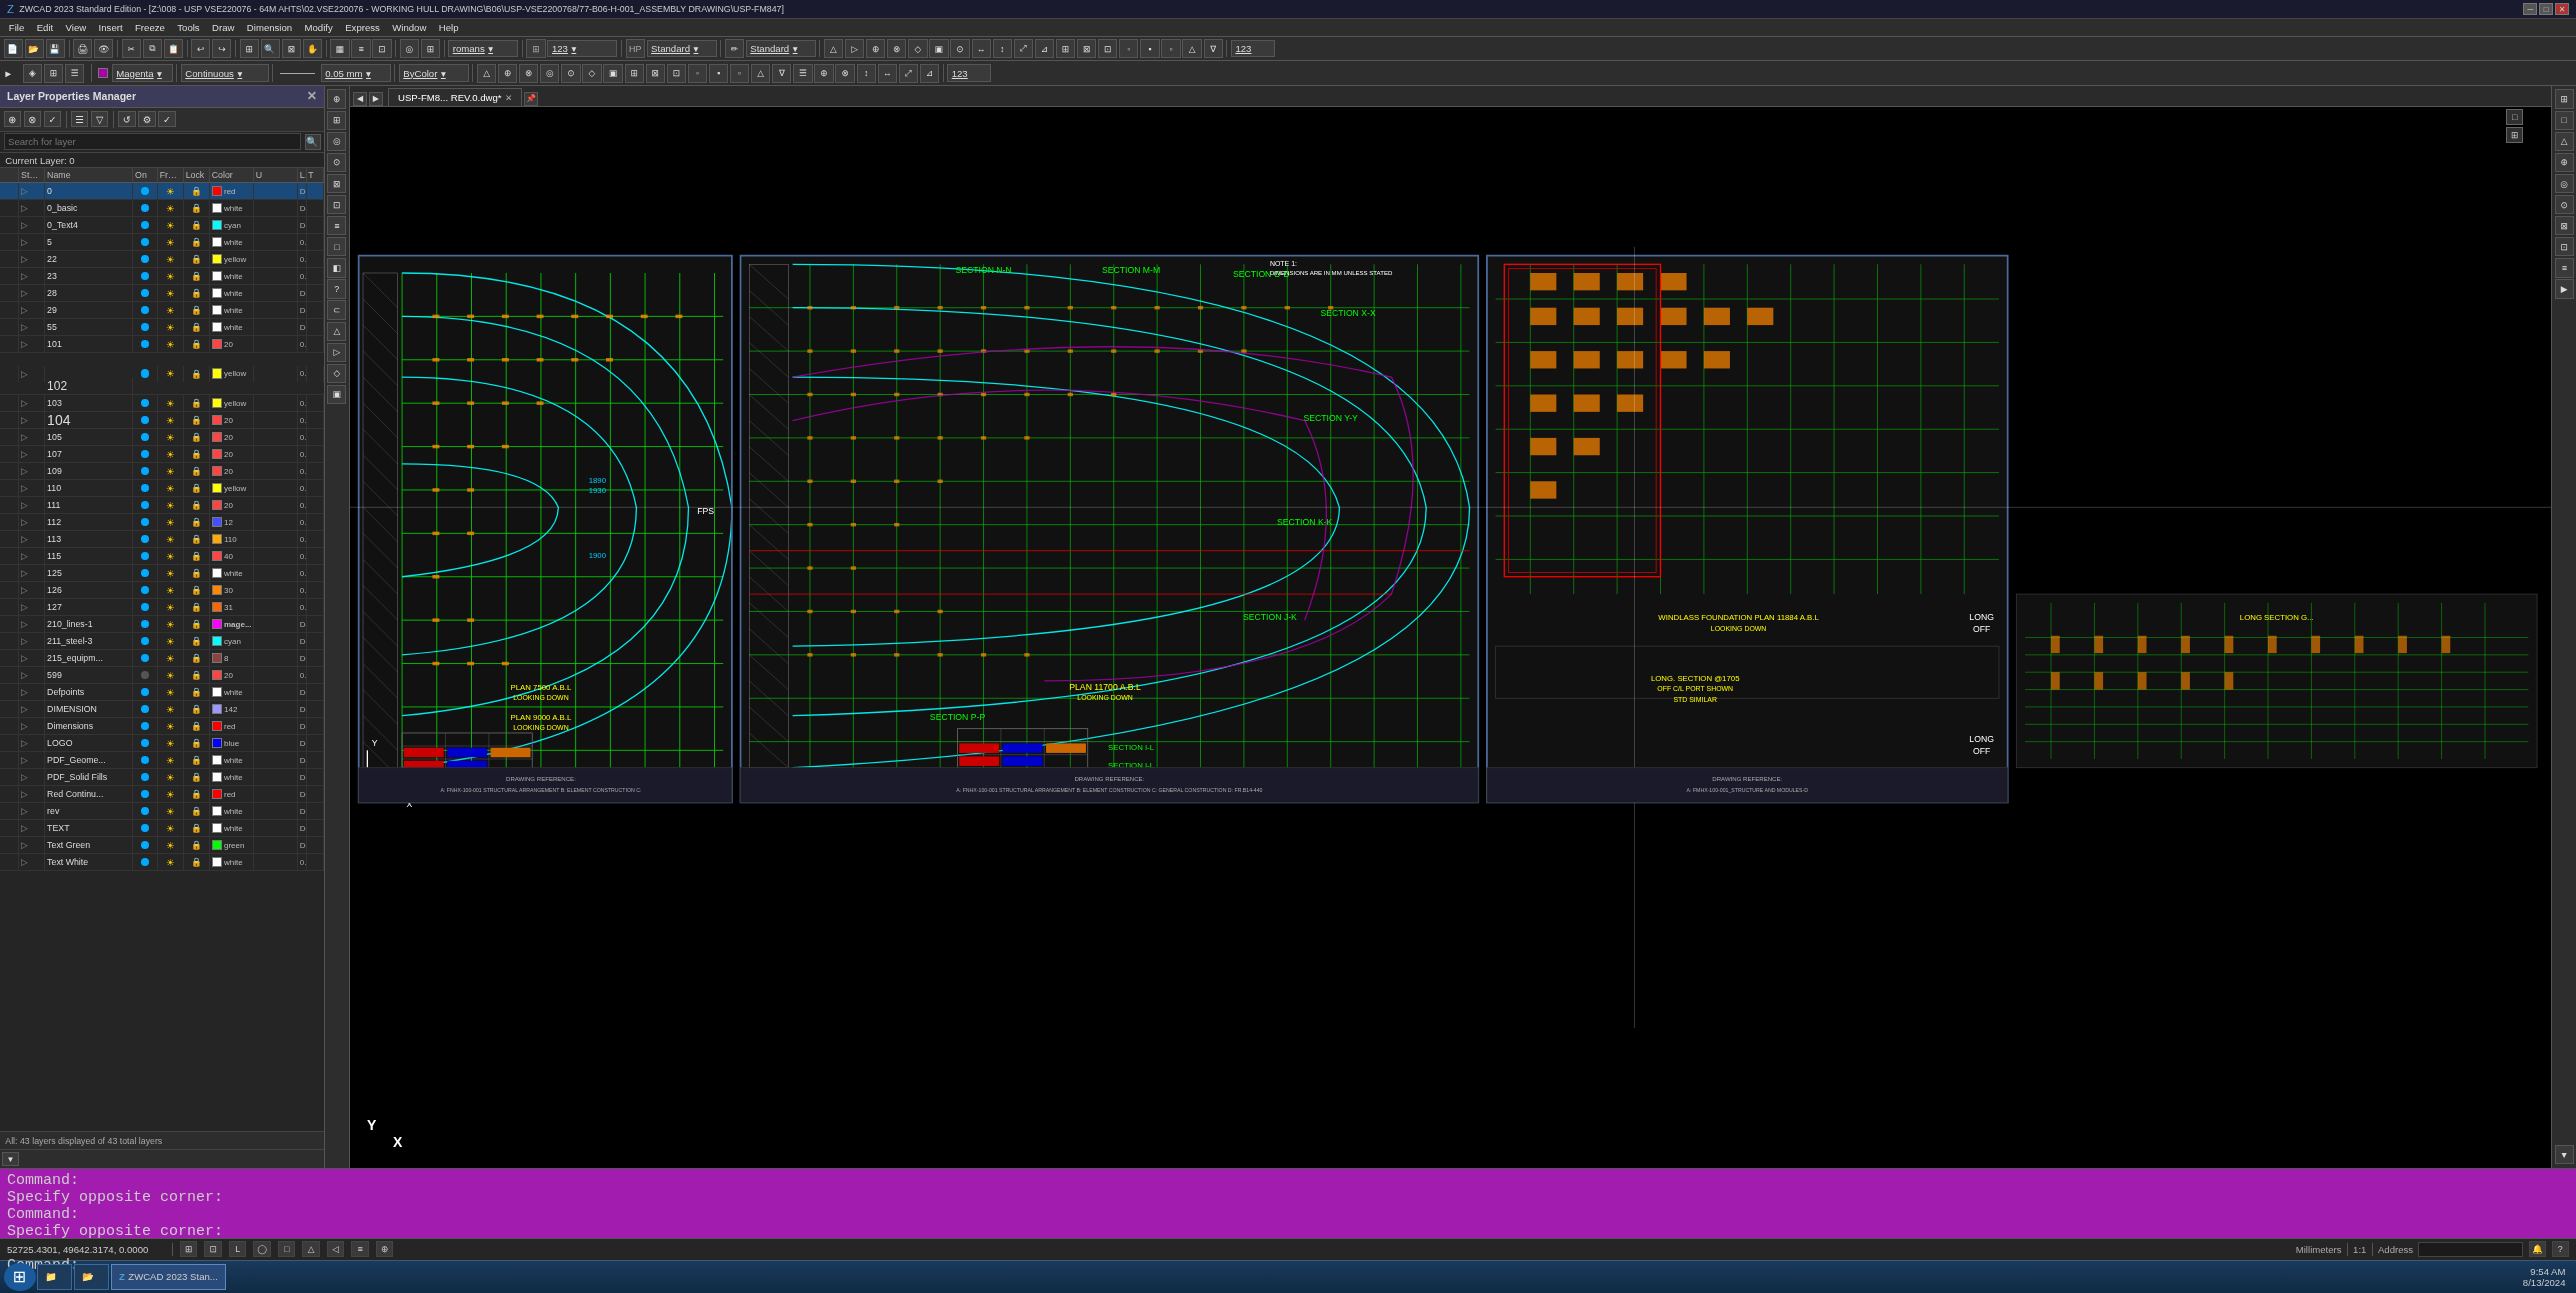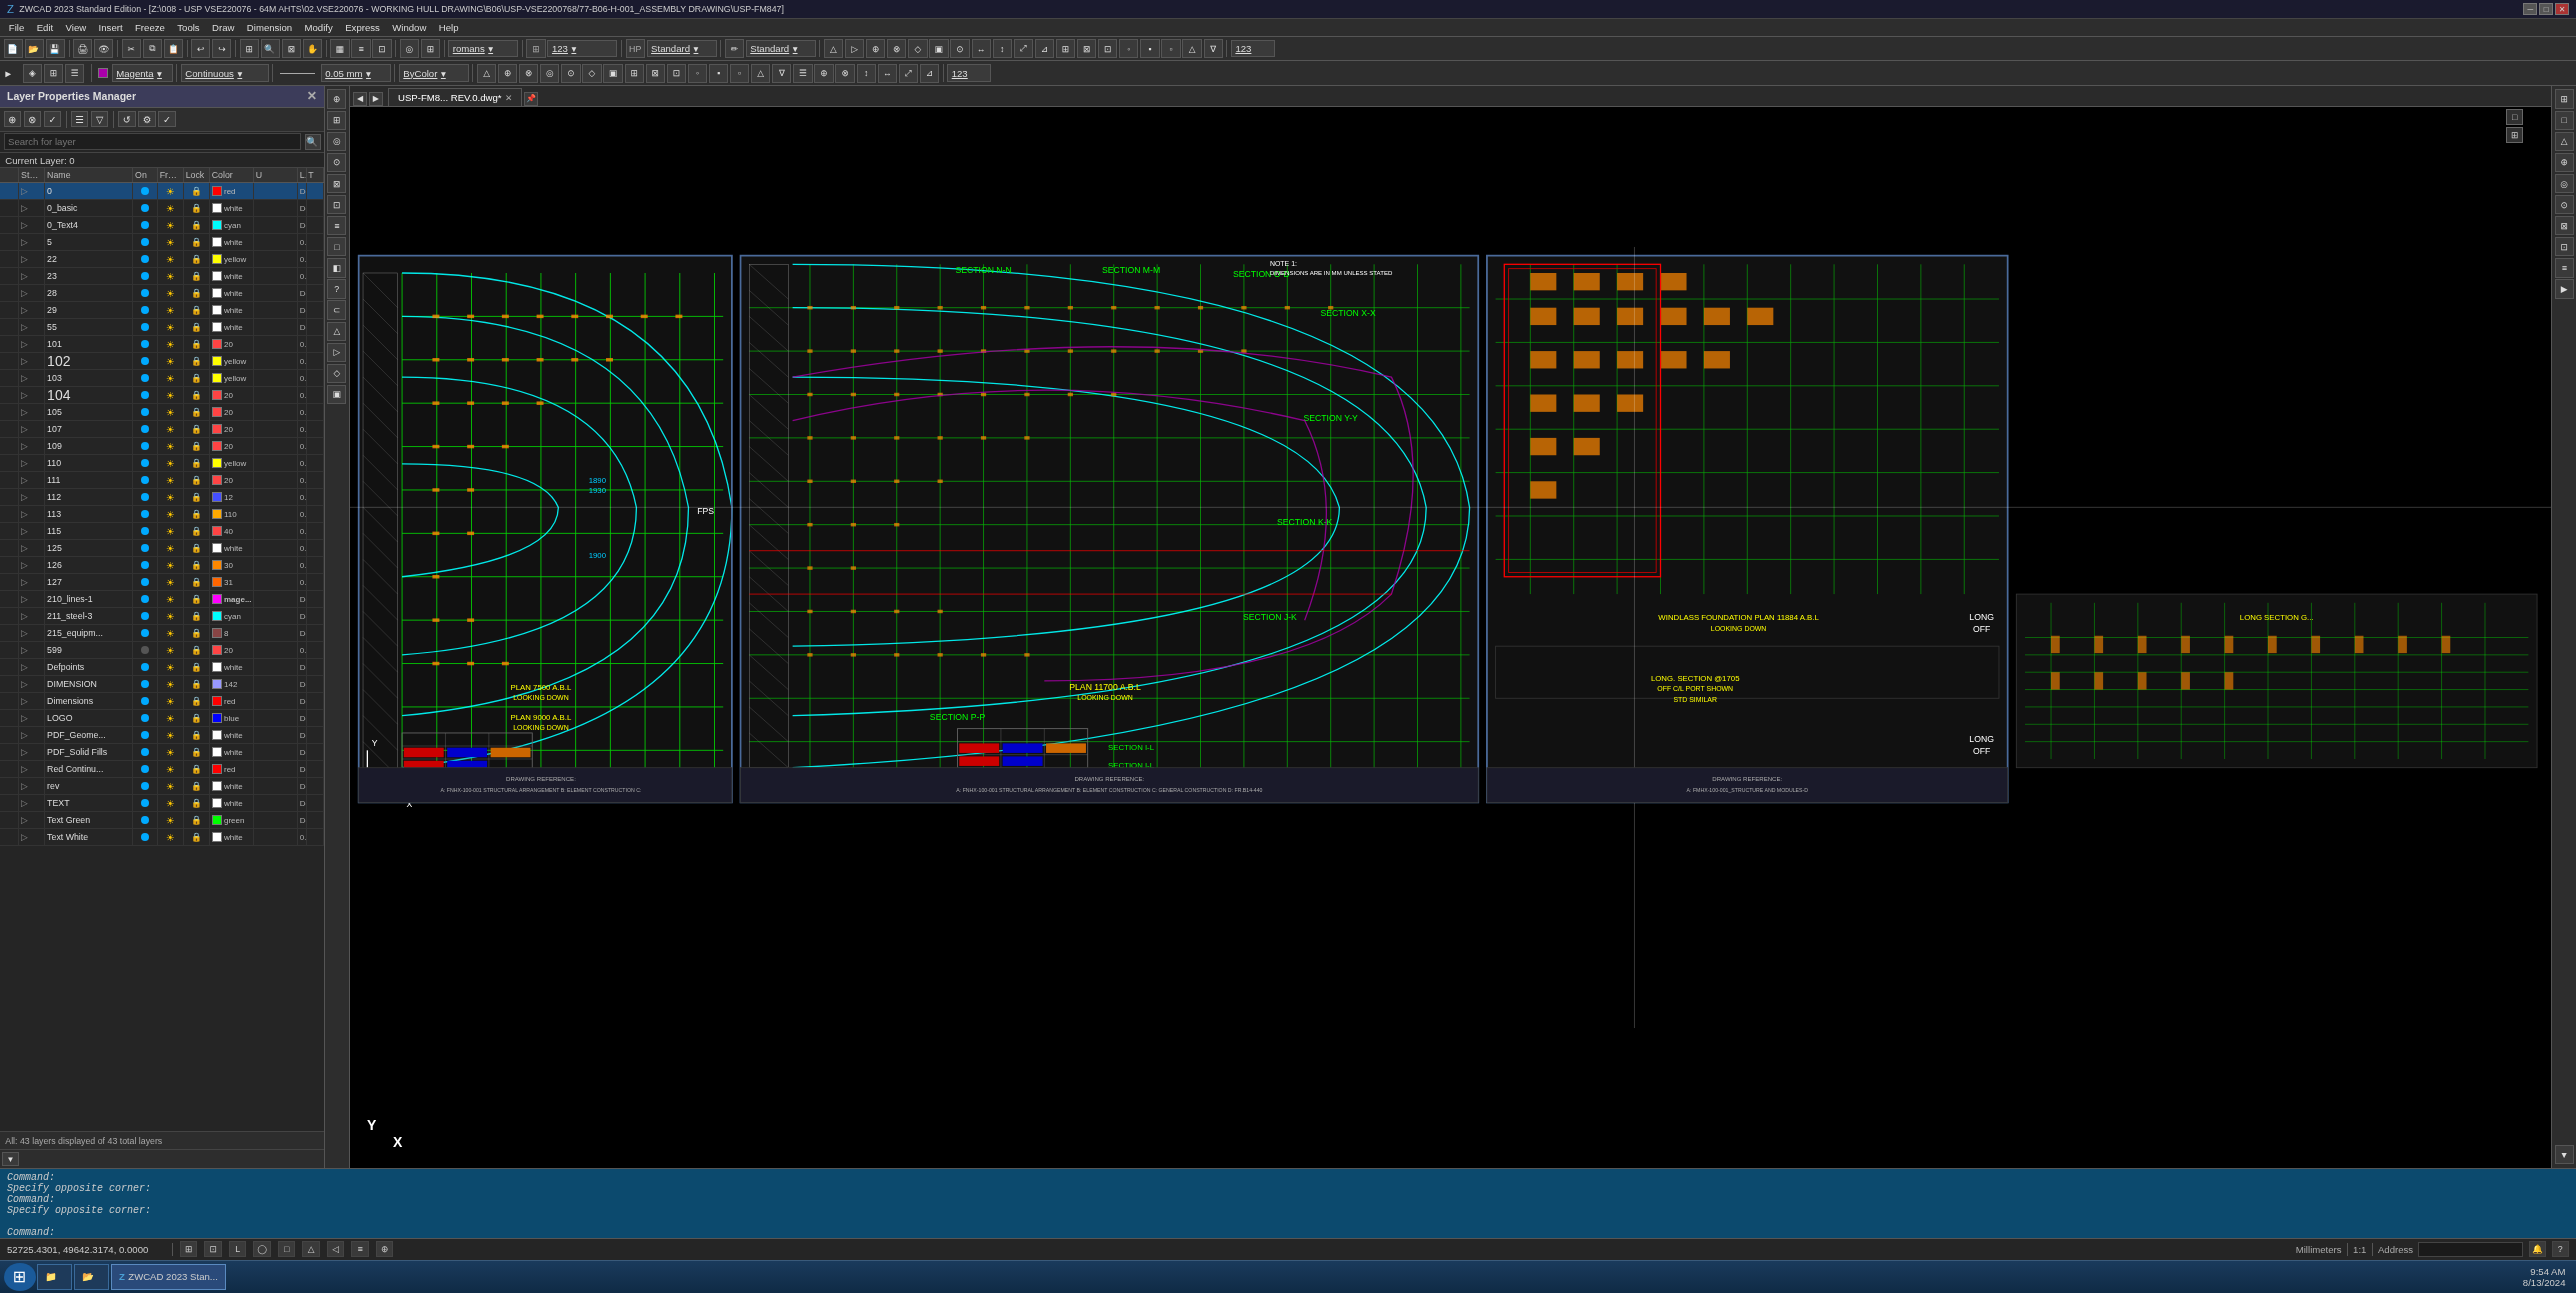--- a/index.html
+++ b/index.html
@@ -308,27 +308,26 @@
       border: 0.9px solid #555;
       display: flex; align-items: center; justify-content: center;
       cursor: pointer;
       font-size: 12.3px;
       color: #aaa;
     }
 
     
     #command-area {
       height: 70px;
-      background: #0c4a6e;
+      background: #a21caf;
       border-top: 0.9px solid #555;
       padding: 3.5px 7px;
-      font-size: 10px;
+      font-size: 15px;
       color: #ccc;
       font-family: 'Courier New', monospace;
-      font-style: italic;
     }
 
     
     #status-bar {
       height: 22px;
       background: #252525;
       border-top: 0.9px solid #555;
       display: flex;
       align-items: center;
       padding: 0 7px;
@@ -801,21 +800,21 @@
     </div>
     <div class="layer-cell"></div>
     <div class="layer-cell" style="font-size:8px;color:#aaa;">0.00 mm</div>
     <div class="layer-cell"></div>
   </div>
         <div class="layer-row">
     <div class="layer-cell"></div>
     <div class="layer-cell">
       <span style="font-size:8.8px;color:#888;">▷</span>
     </div>
-    <div class="layer-cell" style="font-size:14px;color:#ddd;">102</div>
+    <div class="layer-cell" style="font-size:12px;color:#ddd;margin-top:25px;">102</div>
     <div class="layer-cell" style="justify-content:center;">
       <div style="width:8.8px;height:8.8px;border-radius:50%;background:#00aaff;"></div>
     </div>
     <div class="layer-cell" style="justify-content:center;font-size:9.6px;color:#ffc800;">☀</div>
     <div class="layer-cell" style="justify-content:center;font-size:8.8px;color:#888;">🔒</div>
     <div class="layer-cell" style="gap:1.8px;">
       <div style="width:10.5px;height:10.5px;background:#ffff00;border:0.9px solid #777;flex-shrink:0;"></div>
       <span style="font-size:8px;color:#bbb;">yellow</span>
     </div>
     <div class="layer-cell"></div>

